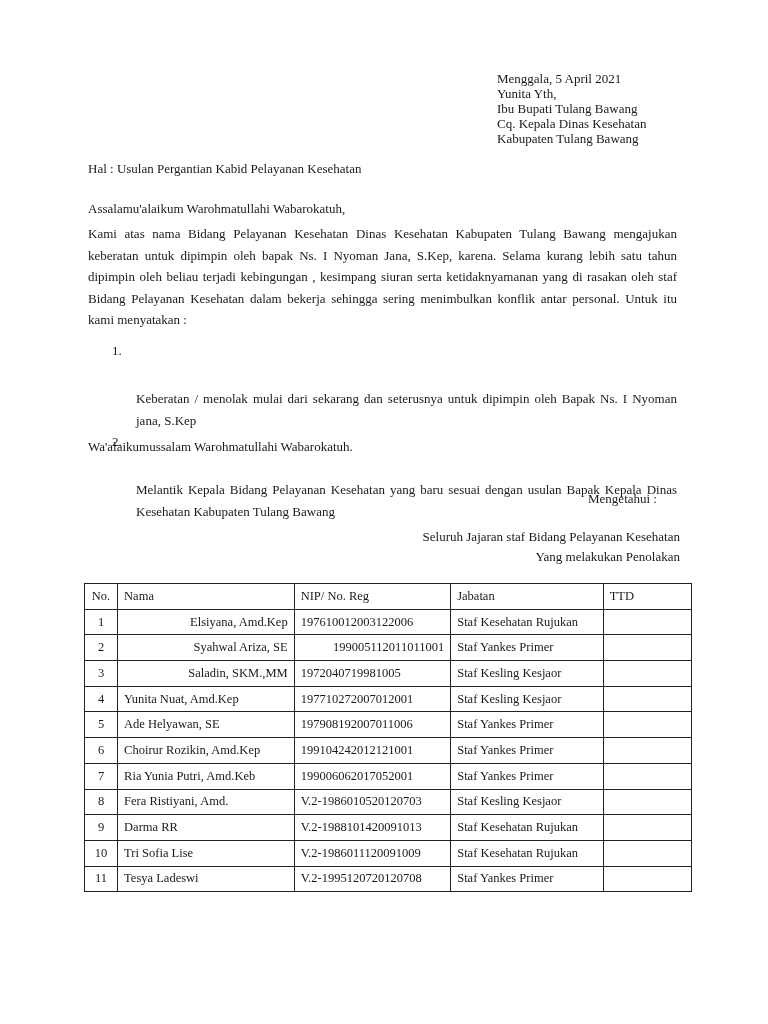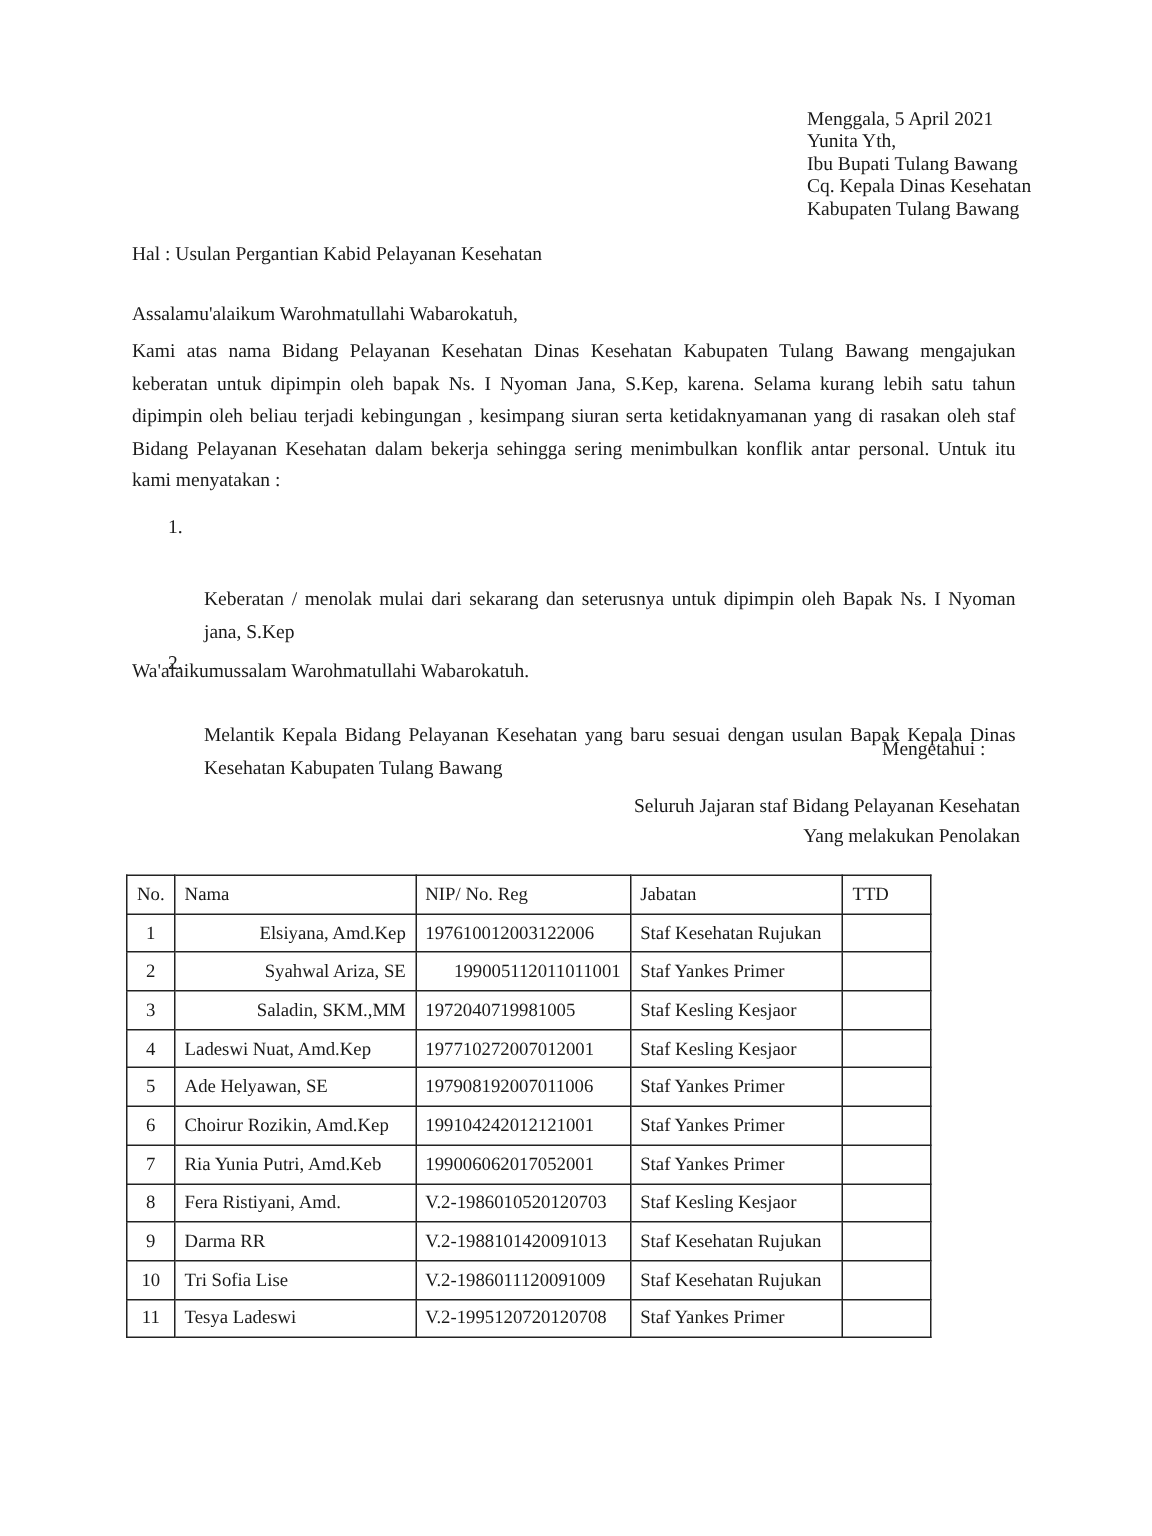--- a/index.html
+++ b/index.html
@@ -3,39 +3,39 @@
 <meta charset="utf-8">
 <style>
   html, body { margin: 0; padding: 0; }
   body {
     width: 768px; height: 1024px; background: #ffffff;
     font-family: "Liberation Serif", "DejaVu Serif", serif;
     color: #1a1a1a; position: relative; overflow: hidden;
     font-size: 13px;
   }
   .abs { position: absolute; }
-  .addr { left: 497px; top: 71px; line-height: 15px; font-size: 13px; margin-left: 41px; }
+  .addr { left: 497px; top: 71px; line-height: 15px; font-size: 13px; }
   .addr div { white-space: nowrap; }
   .hal { left: 88px; top: 161px; white-space: nowrap; }
   .greet { left: 88px; top: 201px; white-space: nowrap; }
   .para {
     left: 88px; top: 223px; width: 589px;
     line-height: 21.5px; text-align: justify;
   }
   .list { left: 112px; top: 340px; width: 565px; line-height: 21.5px; }
   .list-item { display: flex; text-align: justify; }
   .list-num { width: 24px; flex: 0 0 24px; }
   .list-text { flex: 1; text-align: justify; margin-top: 48px; }
   .closing { left: 88px; top: 437px; line-height: 20px; white-space: nowrap; }
   .center-block { left: 0; width: 657px; text-align: right; }
   .mengetahui { top: 491px; }
   .seluruh { top: 527px; line-height: 20px; padding-left: 23px; }
   table.staff {
     position: absolute; left: 84px; top: 583px;
-    border-collapse: collapse; width: 537px; font-size: 12.5px;
+    border-collapse: collapse; width: 608px; font-size: 12.5px;
   }
   table.staff th, table.staff td {
     border: 1px solid #222; padding: 0 6px; height: 24.7px;
     font-weight: normal; vertical-align: middle; white-space: nowrap;
   }
   table.staff th { text-align: left; }
   .c-no { width: 20px; text-align: center !important; }
   .c-nama { width: 163px; }
   .c-nip { width: 143px; }
   .c-jab { width: 139px; }
@@ -109,21 +109,21 @@
     </tr>
     <tr>
       <td class="c-no">3</td>
       <td class="top">Saladin, SKM.,MM</td>
       <td class="nip-shift">1972040719981005</td>
       <td>Staf Kesling Kesjaor</td>
       <td></td>
     </tr>
     <tr>
       <td class="c-no">4</td>
-      <td>Ladeswi Nuat, Amd.Kep</td>
+      <td>Yunita Nuat, Amd.Kep</td>
       <td>197710272007012001</td>
       <td>Staf Kesling Kesjaor</td>
       <td></td>
     </tr>
     <tr>
       <td class="c-no">5</td>
       <td>Ade Helyawan, SE</td>
       <td>197908192007011006</td>
       <td>Staf Yankes Primer</td>
       <td></td>

